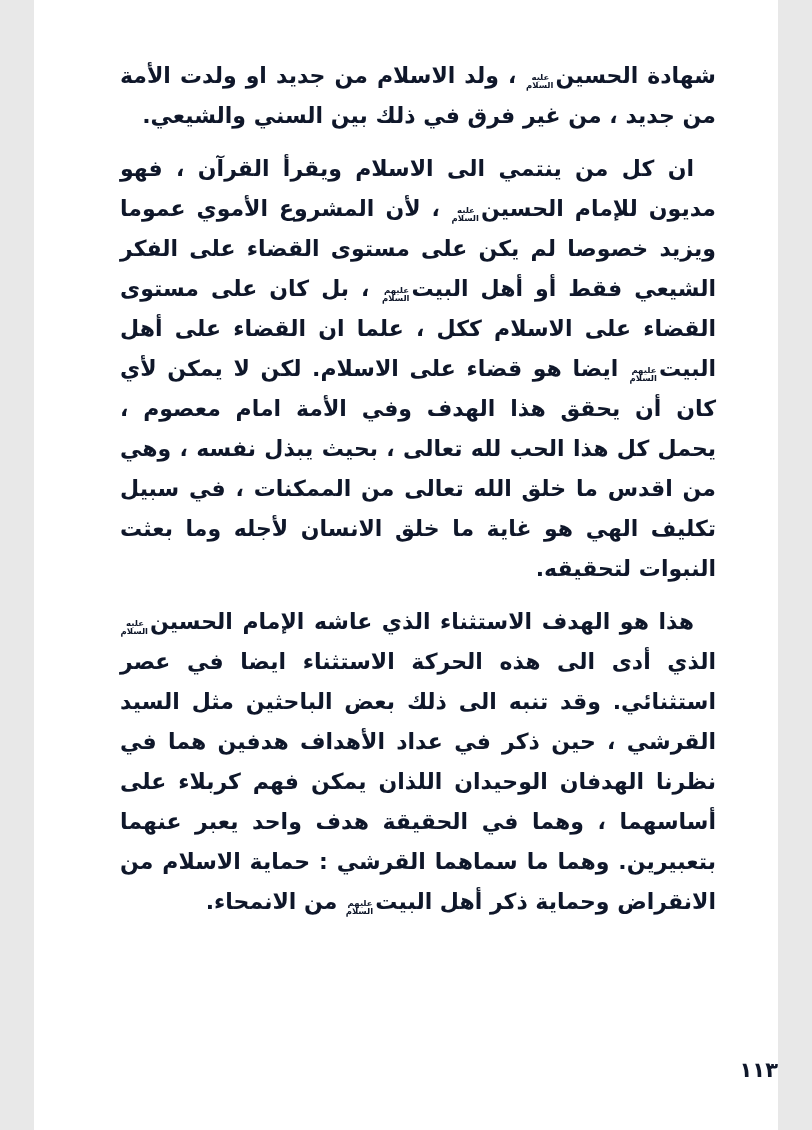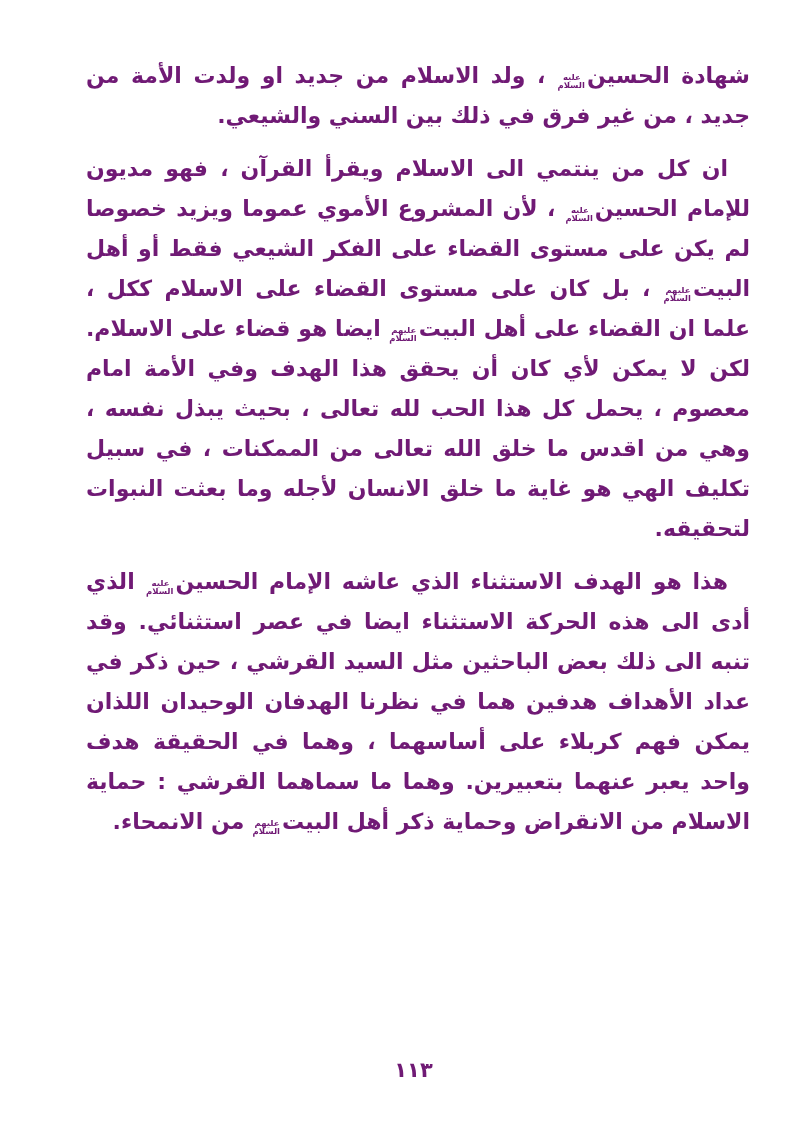--- a/index.html
+++ b/index.html
@@ -2,25 +2,25 @@
 <html lang="ar"><head>
 <meta charset="utf-8">
 <style>
   html, body {
     margin: 0;
     padding: 0;
     background: #e8e8e8;
   }
   .page {
     position: relative;
-    width: 812px;
+    width: 744px;
     height: 1130px;
     margin: 0 auto;
     background: #ffffff;
-    color: #701a75;
+    color: #0f172a;
     font-family: "DejaVu Sans", sans-serif;
     overflow: hidden;
   }
   .text-block {
     position: absolute;
     top: 56px;
     right: 62px;
     left: 86px;
     direction: rtl;
     text-align: justify;
@@ -45,21 +45,20 @@
     text-indent: 0;
     vertical-align: -5px;
     margin: 0 2px;
     white-space: normal;
   }
   .page-number {
     position: absolute;
     top: 1058px;
     left: 15px;
     right: 0;
-    text-align: center;
     direction: rtl;
     font-size: 21px;
     font-weight: 700;
     letter-spacing: 2px;
   }
 </style>
 </head>
 <body>
 
 <div class="page">

